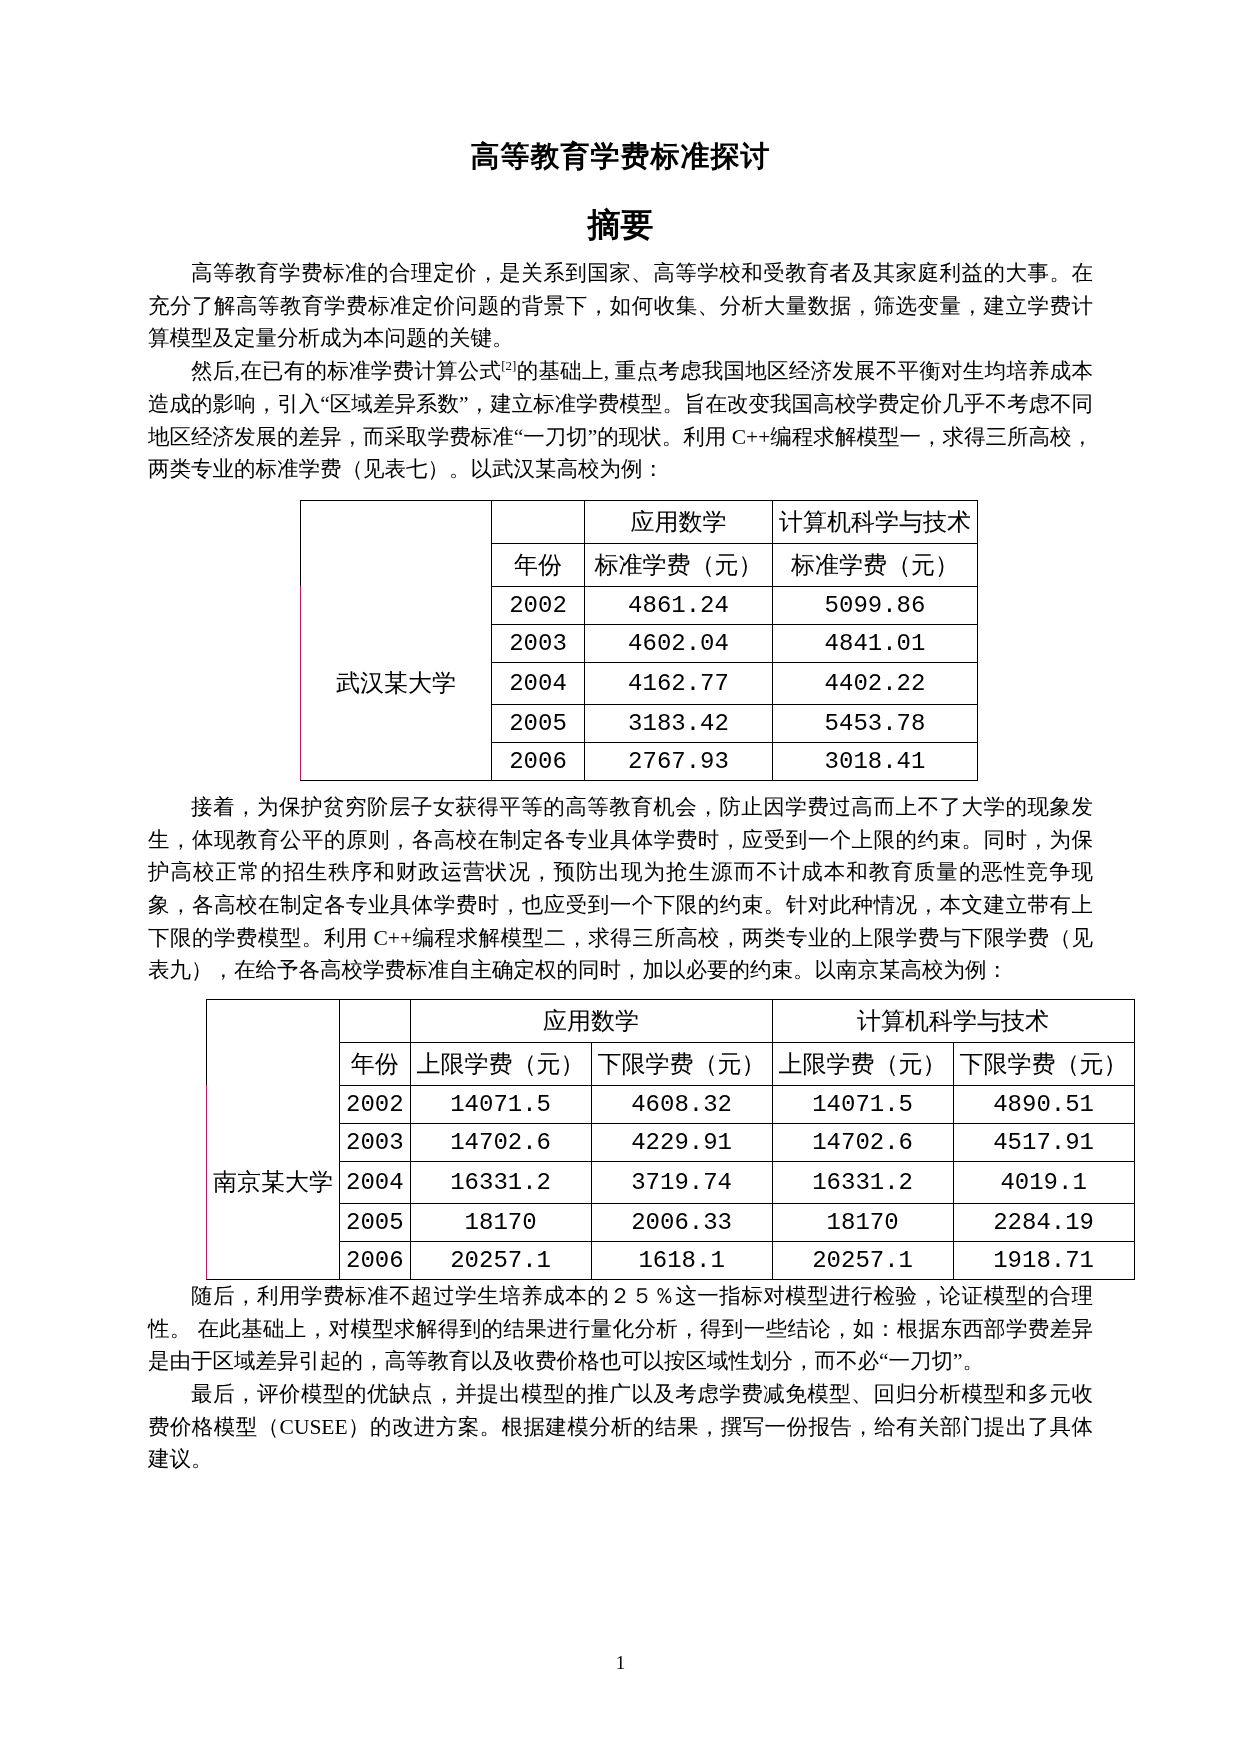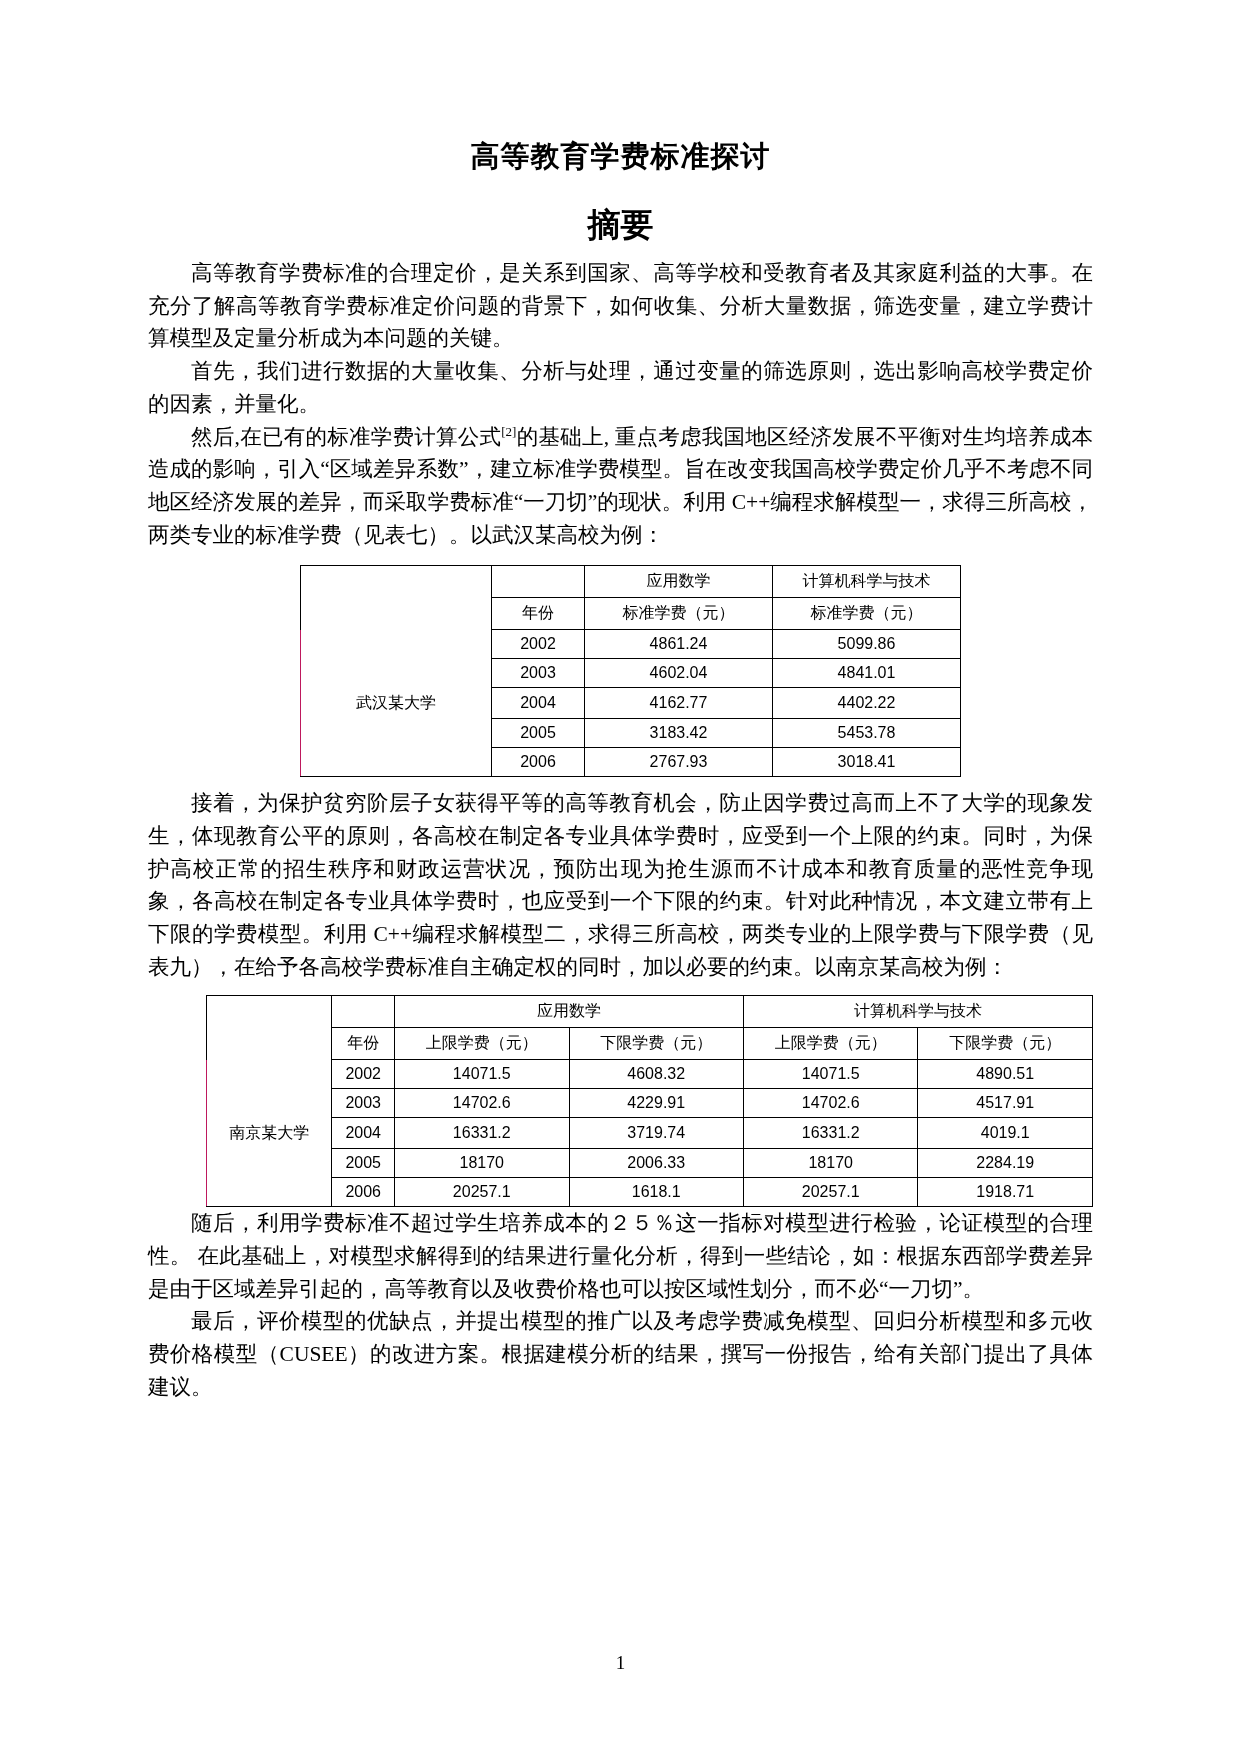--- a/index.html
+++ b/index.html
@@ -70,22 +70,22 @@
     line-height: 0;
   }
 
   
   .tbl-wrap { display: flex; }
   .tbl-wrap.t1 { justify-content: flex-start; padding-left: 152px; margin-top: 14px; }
   .tbl-wrap.t2 { justify-content: flex-start; padding-left: 58px; margin-top: 12px; }
 
   table.data {
     border-collapse: collapse;
-    font-size: 16px;
-    font-family: Liberation Sans, sans-serif;
+    font-size: 24px;
+    font-family: Liberation Mono, monospace;
     background: #fff;
   }
   table.data td, table.data th {
     border: 1px solid #000000;
     padding: 5px 6px;
     text-align: center;
     vertical-align: middle;
     font-weight: normal;
     white-space: nowrap;
   }
@@ -149,21 +149,20 @@
 
 <div class="page">
   <div class="content">
 
     <h1 class="doc-title">高等教育学费标准探讨</h1>
     <h2 class="section-title">摘要</h2>
 
     <div class="block-gap-sm"></div>
 
     <p class="para">高等教育学费标准的合理定价，是关系到国家、高等学校和受教育者及其家庭利益的大事。在充分了解高等教育学费标准定价问题的背景下，如何收集、分析大量数据，筛选变量，建立学费计算模型及定量分析成为本问题的关键。</p>
-    <p class="para">首先，我们进行数据的大量收集、分析与处理，通过变量的筛选原则，选出影响高校学费定价的因素，并量化。</p>
 
     <p class="para"><span>然后,在已有的标准学费计算公式</span><sup class="ref">[2]</sup><span>的基础上, 重点考虑我国地区经济发展不平衡对生均培养成本造成的影响，引入“区域差异系数”，建立标准学费模型。旨在改变我国高校学费定价几乎不考虑不同地区经济发展的差异，而采取学费标准“一刀切”的现状。利用 C++编程求解模型一，求得三所高校，两类专业的标准学费（见表七）。以武汉某高校为例：</span></p>
 
     <div class="tbl-wrap t1">
       <table class="data t1">
         <tbody>
           <tr>
             <td class="c-label blank-cell"></td>
             <td class="c-year"></td>
             <td class="c-val">应用数学</td>

